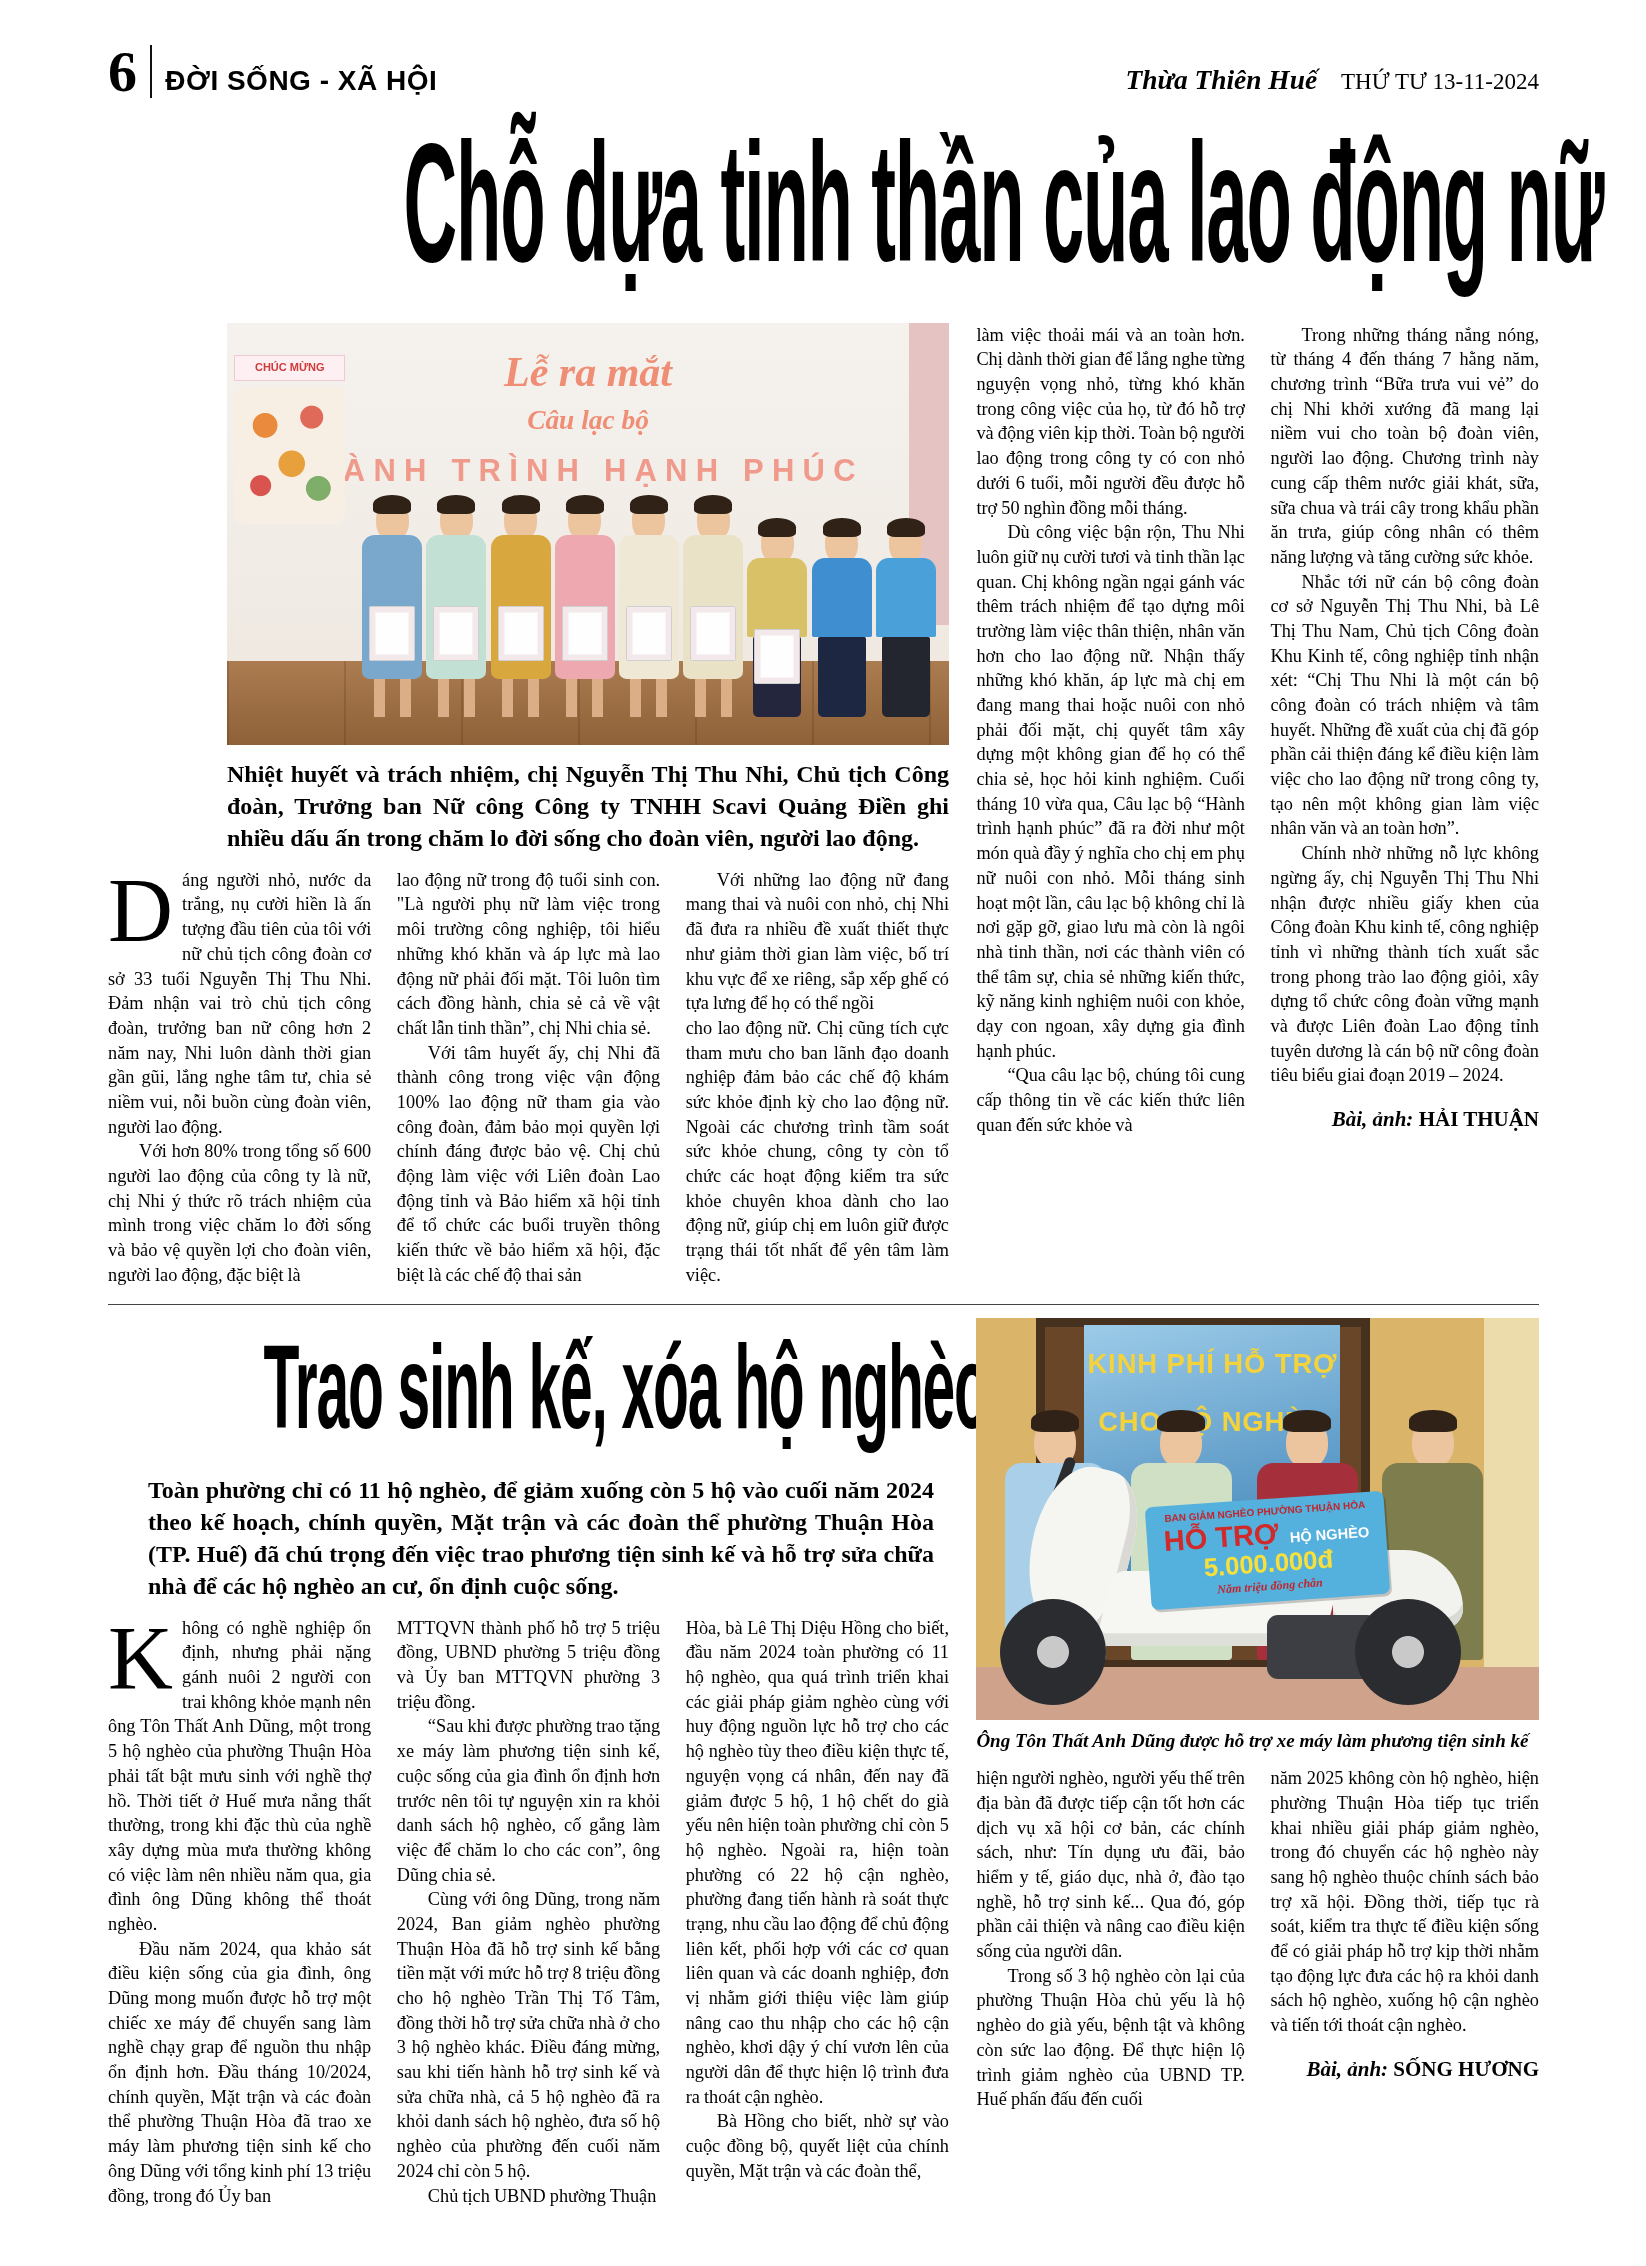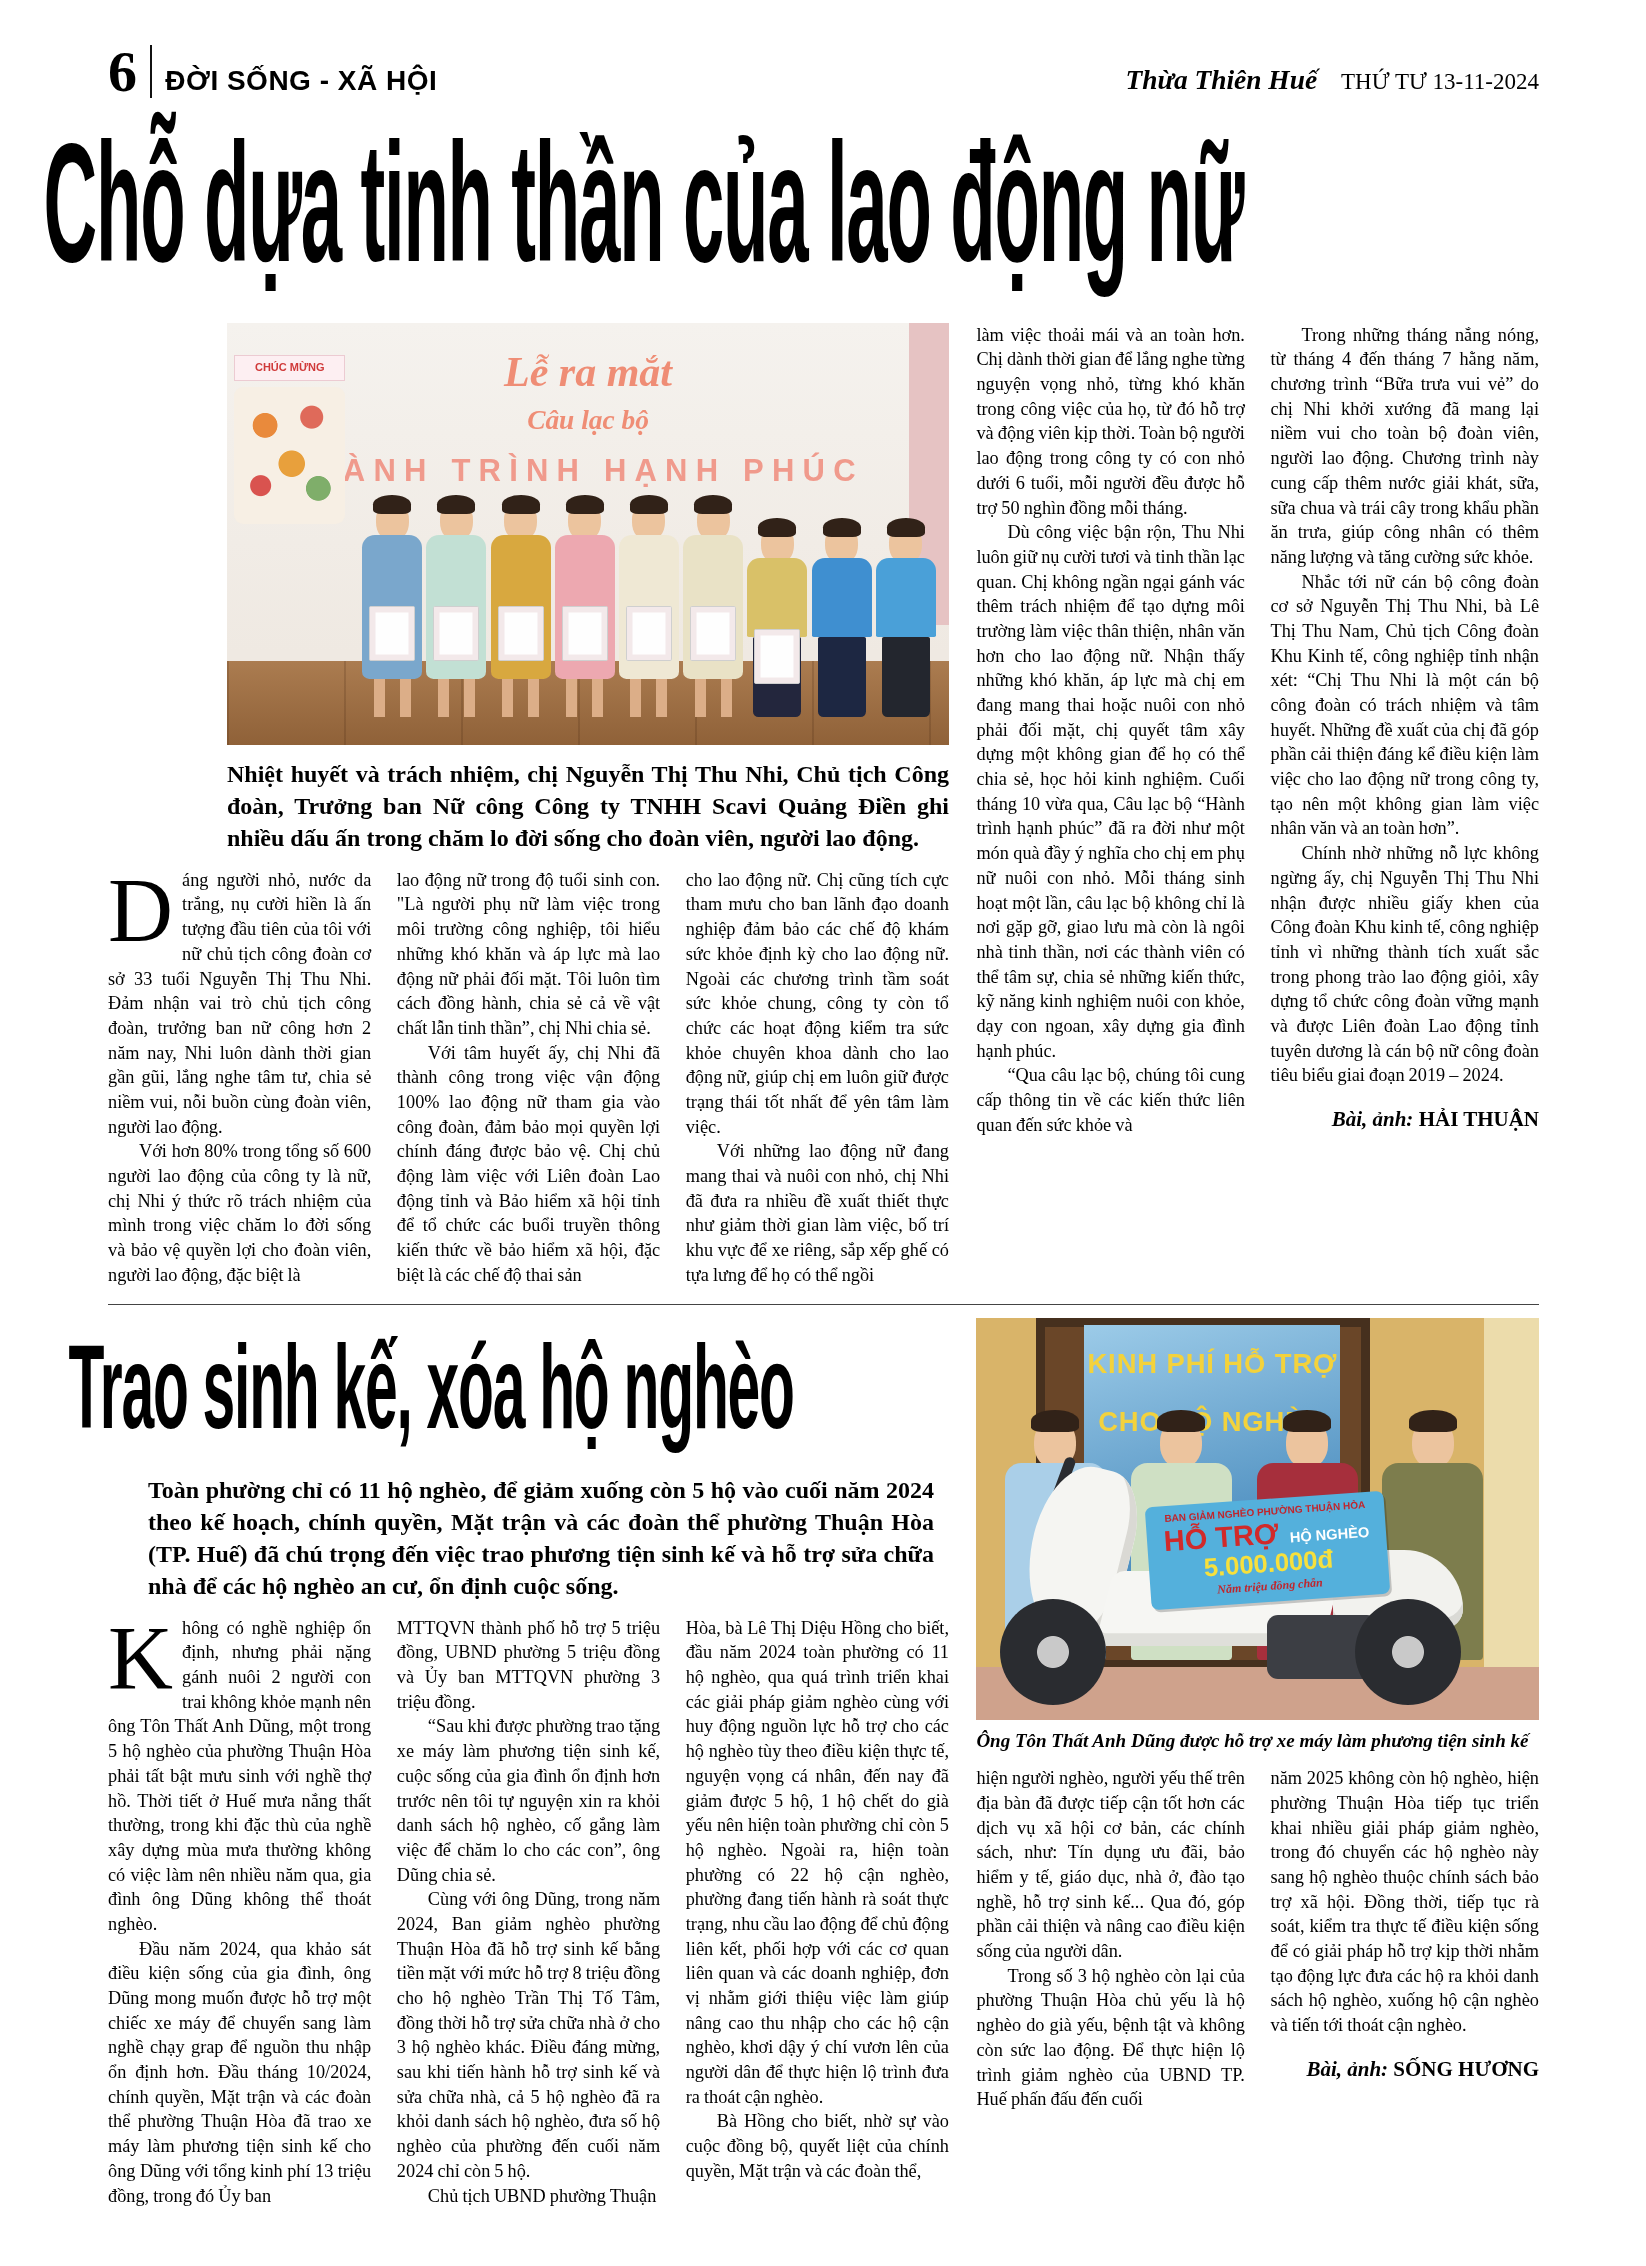--- a/index.html
+++ b/index.html
@@ -9,21 +9,21 @@
   
   .hdr{display:flex;justify-content:space-between;align-items:flex-end;height:71px;}
   .hdr-left{display:flex;align-items:flex-end;gap:12.8px;}
   .pagenum{font:700 58px/0.9 "Liberation Serif",serif;}
   .vbar{width:2.7px;height:53px;background:#111;}
   .section{font:700 28px/1 "Liberation Sans",sans-serif;letter-spacing:0.5px;padding-bottom:3.7px;}
   .hdr-right{display:flex;align-items:baseline;gap:24px;padding-bottom:3.7px;}
   .masthead{font:700 italic 27.4px/1 "Liberation Serif",serif;}
   .issuedate{font:400 23px/1 "Liberation Serif",serif;}
   
-  .hl-wrap{display:flex;justify-content:flex-end;overflow:visible;}
+  .hl-wrap{display:flex;justify-content:flex-start;overflow:visible;}
   .hl{font-family:"Liberation Sans",sans-serif;font-weight:700;white-space:nowrap;letter-spacing:-1.8px;color:#000;}
   .hl1{font-size:111px;transform:scale(0.67,1.52);transform-origin:center top;}
   .hl1-wrap{height:217px;margin-top:7.3px;}
   .hl2{font-size:84px;transform:scale(0.70,1.42);transform-origin:center top;}
   .hl2-wrap{height:154px;margin-top:1.8px;}
   
   .para{margin:0;text-align:justify;text-indent:31px;font:18.3px/1.35 "Liberation Serif",serif;word-spacing:-0.5px;}
   .para.ni{text-indent:0;}
   .dropcap{float:left;font:400 90px/71px "Liberation Serif",serif;margin:7.3px 9.1px 0 0;}
   .lede{font:700 24px/1.33 "Liberation Serif",serif;text-align:justify;margin:0;}
@@ -220,22 +220,22 @@
         <div class="cols mt14">
           <div class="col">
               <p class="para ni"><span class="dropcap">D</span>áng người nhỏ, nước da trắng, nụ cười hiền là ấn tượng đầu tiên của tôi với nữ chủ tịch công đoàn cơ sở 33 tuổi Nguyễn Thị Thu Nhi. Đảm nhận vai trò chủ tịch công đoàn, trưởng ban nữ công hơn 2 năm nay, Nhi luôn dành thời gian gần gũi, lắng nghe tâm tư, chia sẻ niềm vui, nỗi buồn cùng đoàn viên, người lao động.</p>
               <p class="para">Với hơn 80% trong tổng số 600 người lao động của công ty là nữ, chị Nhi ý thức rõ trách nhiệm của mình trong việc chăm lo đời sống và bảo vệ quyền lợi cho đoàn viên, người lao động, đặc biệt là</p>
             </div>
           <div class="col">
               <p class="para ni">lao động nữ trong độ tuổi sinh con. "Là người phụ nữ làm việc trong môi trường công nghiệp, tôi hiểu những khó khăn và áp lực mà lao động nữ phải đối mặt. Tôi luôn tìm cách đồng hành, chia sẻ cả về vật chất lẫn tinh thần”, chị Nhi chia sẻ.</p>
               <p class="para">Với tâm huyết ấy, chị Nhi đã thành công trong việc vận động 100% lao động nữ tham gia vào công đoàn, đảm bảo mọi quyền lợi chính đáng được bảo vệ. Chị chủ động làm việc với Liên đoàn Lao động tỉnh và Bảo hiểm xã hội tỉnh để tổ chức các buổi truyền thông kiến thức về bảo hiểm xã hội, đặc biệt là các chế độ thai sản</p>
             </div>
           <div class="col">
+              <p class="para">Với những lao động nữ đang mang thai và nuôi con nhỏ, chị Nhi đã đưa ra nhiều đề xuất thiết thực như giảm thời gian làm việc, bố trí khu vực để xe riêng, sắp xếp ghế có tựa lưng để họ có thể ngồi</p>
               <p class="para ni">cho lao động nữ. Chị cũng tích cực tham mưu cho ban lãnh đạo doanh nghiệp đảm bảo các chế độ khám sức khỏe định kỳ cho lao động nữ. Ngoài các chương trình tầm soát sức khỏe chung, công ty còn tổ chức các hoạt động kiểm tra sức khỏe chuyên khoa dành cho lao động nữ, giúp chị em luôn giữ được trạng thái tốt nhất để yên tâm làm việc.</p>
-              <p class="para">Với những lao động nữ đang mang thai và nuôi con nhỏ, chị Nhi đã đưa ra nhiều đề xuất thiết thực như giảm thời gian làm việc, bố trí khu vực để xe riêng, sắp xếp ghế có tựa lưng để họ có thể ngồi</p>
             </div>
         </div>
       </div>
 
       <div class="a-right">
         <div class="cols">
           <div class="col">
               <p class="para ni">làm việc thoải mái và an toàn hơn. Chị dành thời gian để lắng nghe từng nguyện vọng nhỏ, từng khó khăn trong công việc của họ, từ đó hỗ trợ và động viên kịp thời. Toàn bộ người lao động trong công ty có con nhỏ dưới 6 tuổi, mỗi người đều được hỗ trợ 50 nghìn đồng mỗi tháng.</p>
               <p class="para">Dù công việc bận rộn, Thu Nhi luôn giữ nụ cười tươi và tinh thần lạc quan. Chị không ngần ngại gánh vác thêm trách nhiệm để tạo dựng môi trường làm việc thân thiện, nhân văn hơn cho lao động nữ. Nhận thấy những khó khăn, áp lực mà chị em đang mang thai hoặc nuôi con nhỏ phải đối mặt, chị quyết tâm xây dựng một không gian để họ có thể chia sẻ, học hỏi kinh nghiệm. Cuối tháng 10 vừa qua, Câu lạc bộ “Hành trình hạnh phúc” đã ra đời như một món quà đầy ý nghĩa cho chị em phụ nữ nuôi con nhỏ. Mỗi tháng sinh hoạt một lần, câu lạc bộ không chỉ là nơi gặp gỡ, giao lưu mà còn là ngôi nhà tinh thần, nơi các thành viên có thể tâm sự, chia sẻ những kiến thức, kỹ năng kinh nghiệm nuôi con khỏe, dạy con ngoan, xây dựng gia đình hạnh phúc.</p>
               <p class="para">“Qua câu lạc bộ, chúng tôi cung cấp thông tin về các kiến thức liên quan đến sức khỏe và</p>

